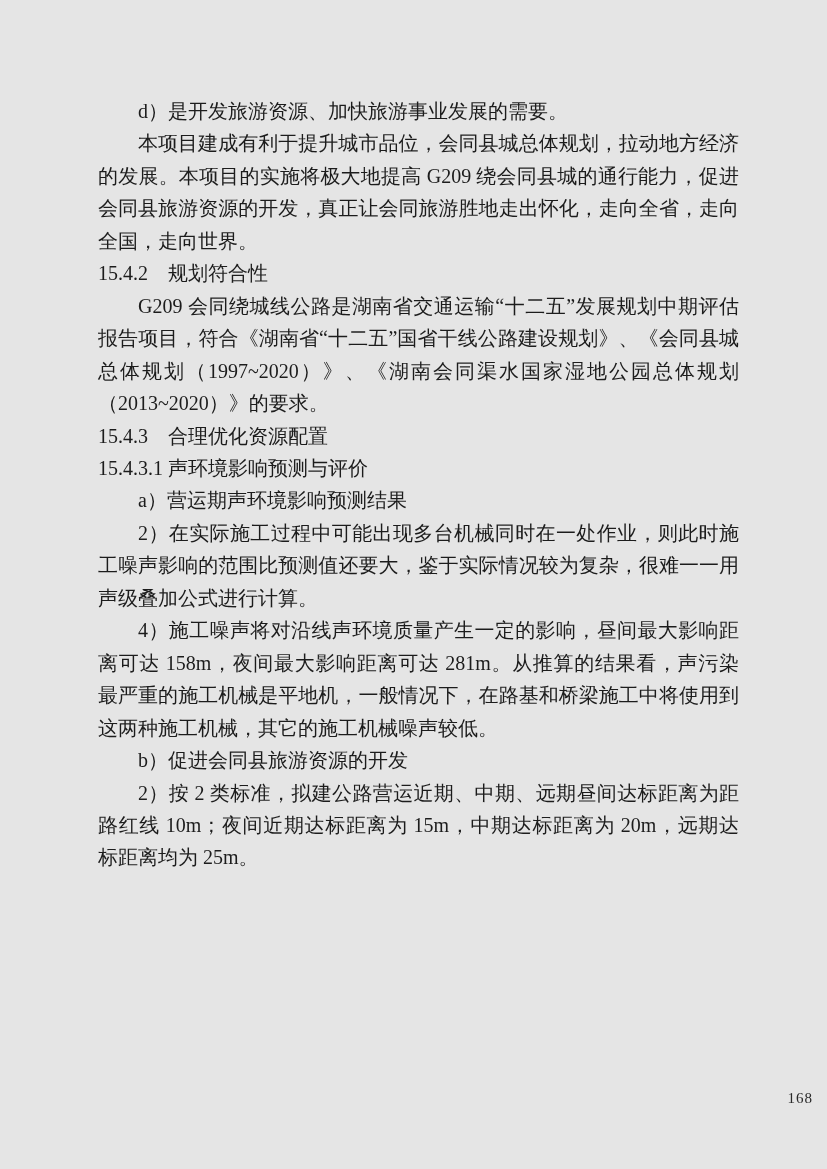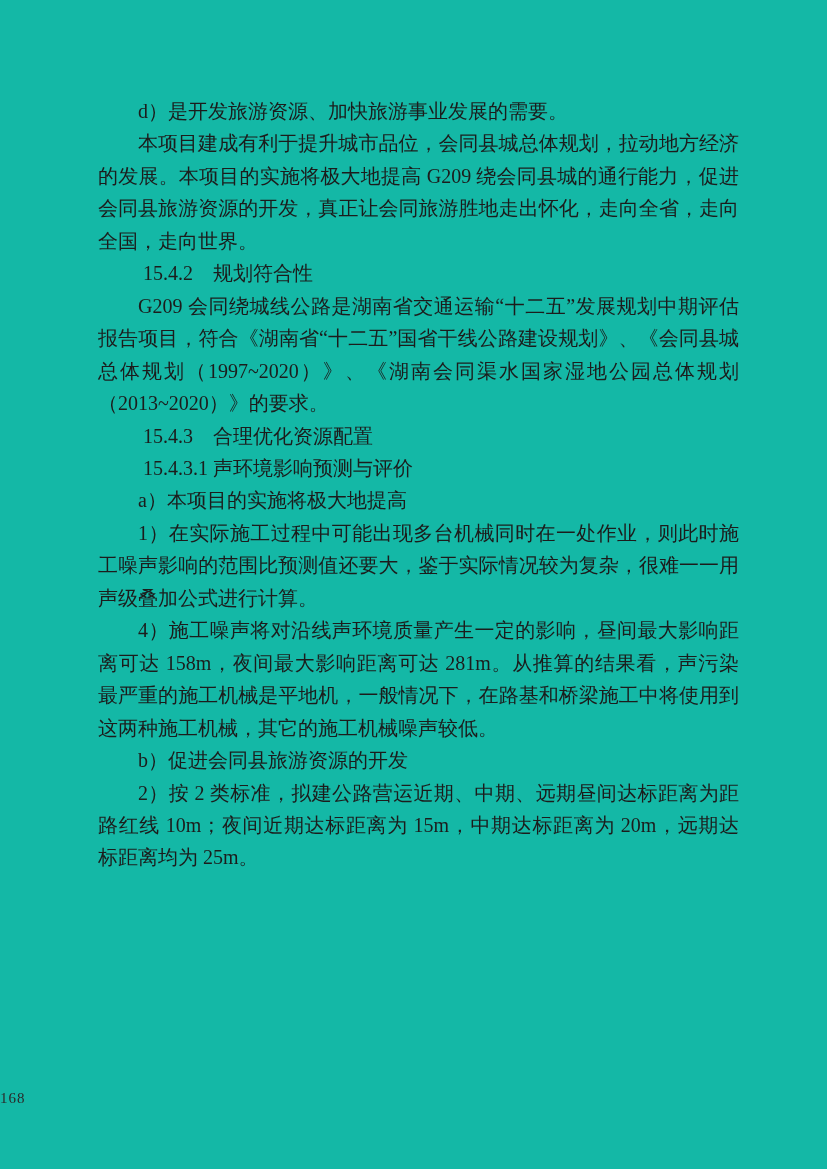--- a/index.html
+++ b/index.html
@@ -9,21 +9,21 @@
   }
   body {
     width: 827px;
     height: 1169px;
     font-family: "Liberation Serif", "DejaVu Serif", serif;
   }
   .page {
     position: relative;
     width: 827px;
     height: 1169px;
-    background: #14b8a6;
+    background: #e5e5e5;
     overflow: hidden;
     color: #1c1c1c;
     font-family: Liberation Serif, serif;
   }
   .text-block {
     position: absolute;
     left: 98px;
     top: 95px;
     width: 641px;
     font-size: 20px;
@@ -33,45 +33,44 @@
   }
   .text-block p {
     margin: 0;
     padding: 0;
   }
   p.para {
     text-indent: 2em;
   }
   p.heading {
     text-indent: 0;
-    margin-left: 45px;
   }
   .footer {
     position: absolute;
     left: 0;
     top: 1090px;
     width: 813px;
-    text-align: left;
+    text-align: right;
     font-size: 15px;
     letter-spacing: 1px;
     color: #2a2a2a;
   }
 </style>
 </head>
 <body>
 
 <div class="page">
   <div class="text-block">
     <p class="para">d）是开发旅游资源、加快旅游事业发展的需要。</p>
     <p class="para">本项目建成有利于提升城市品位，会同县城总体规划，拉动地方经济的发展。本项目的实施将极大地提高 G209 绕会同县城的通行能力，促进会同县旅游资源的开发，真正让会同旅游胜地走出怀化，走向全省，走向全国，走向世界。</p>
     <p class="heading">15.4.2　规划符合性</p>
     <p class="para">G209 会同绕城线公路是湖南省交通运输“十二五”发展规划中期评估报告项目，符合《湖南省“十二五”国省干线公路建设规划》、《会同县城总体规划（1997~2020）》、《湖南会同渠水国家湿地公园总体规划（2013~2020）》的要求。</p>
     <p class="heading">15.4.3　合理优化资源配置</p>
     <p class="heading">15.4.3.1 声环境影响预测与评价</p>
-    <p class="para">a）本项目的实施将极大地提高</p>
-    <p class="para">1）在实际施工过程中可能出现多台机械同时在一处作业，则此时施工噪声影响的范围比预测值还要大，鉴于实际情况较为复杂，很难一一用声级叠加公式进行计算。</p>
+    <p class="para">a）营运期声环境影响预测结果</p>
+    <p class="para">2）在实际施工过程中可能出现多台机械同时在一处作业，则此时施工噪声影响的范围比预测值还要大，鉴于实际情况较为复杂，很难一一用声级叠加公式进行计算。</p>
     <p class="para">4）施工噪声将对沿线声环境质量产生一定的影响，昼间最大影响距离可达 158m，夜间最大影响距离可达 281m。从推算的结果看，声污染最严重的施工机械是平地机，一般情况下，在路基和桥梁施工中将使用到这两种施工机械，其它的施工机械噪声较低。</p>
     <p class="para">b）促进会同县旅游资源的开发</p>
     <p class="para">2）按 2 类标准，拟建公路营运近期、中期、远期昼间达标距离为距路红线 10m；夜间近期达标距离为 15m，中期达标距离为 20m，远期达标距离均为 25m。</p>
 
   </div>
   <div class="footer">168</div>
 </div>
 
 </body></html>

